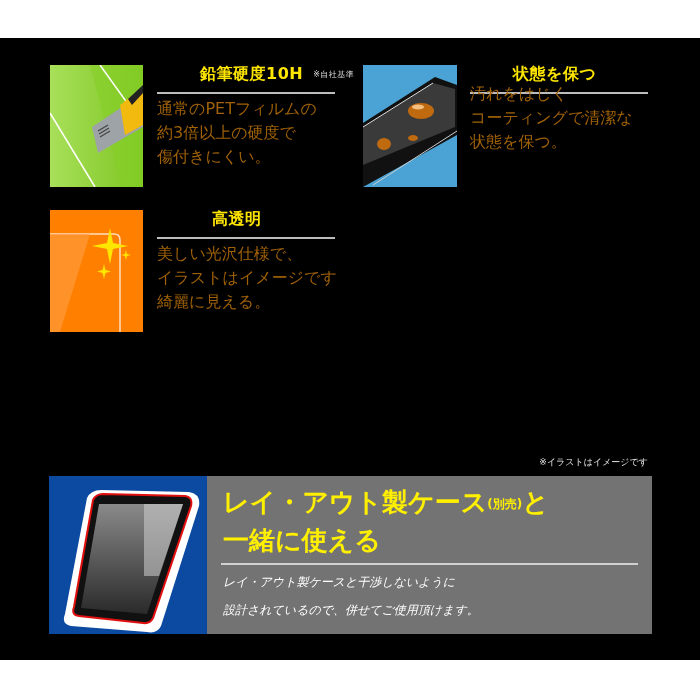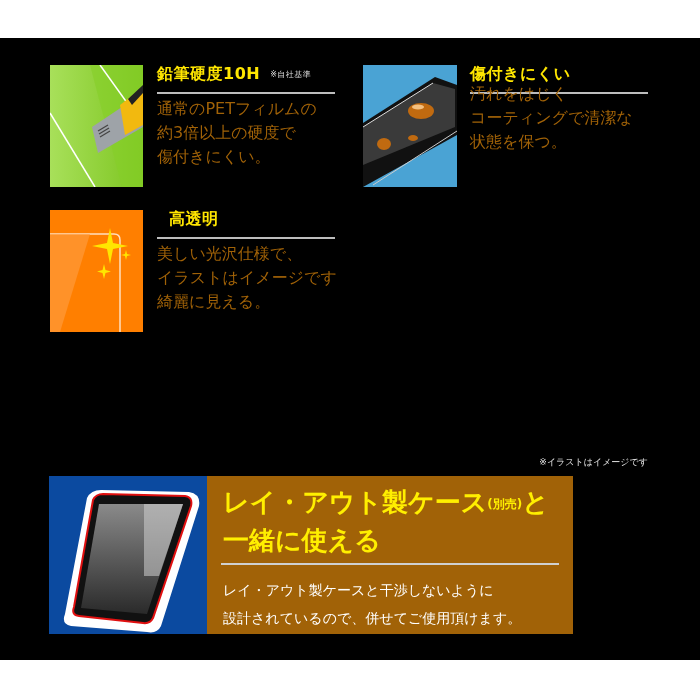--- a/index.html
+++ b/index.html
@@ -1,30 +1,30 @@
 <!DOCTYPE html>
 <html><head>
 <meta charset="utf-8">
 <style>
   html, body { margin:0; padding:0; }
   body { width:700px; height:700px; background:#ffffff; position:relative; overflow:hidden;
          font-family:"DejaVu Sans", "Liberation Sans", sans-serif; }
   .stage { position:absolute; left:0; top:38px; width:700px; height:622px; background:#000; }
   .thumb { position:absolute; width:93px; height:122px; overflow:hidden; }
-  .ftitle { position:absolute; color:#ffe600; font-weight:bold; font-size:16px; white-space:nowrap; letter-spacing:0.5px; }
+  .ftitle { position:absolute; color:#ffe600; font-weight:bold; font-size:16px; white-space:nowrap; letter-spacing:0.5px;margin-left:43px; }
   .ftitle .note { color:#dddddd; font-size:8px; font-weight:normal; margin-left:10px; vertical-align:middle; }
   .frule { position:absolute; height:2px; background:#bdbdbd; }
   .fdesc { position:absolute; color:#a16207; font-size:16px; line-height:24px; white-space:pre; }
   .caption { position:absolute; right:52px; top:456px; color:#e8e8e8; font-size:9px; }
   .banner-left { position:absolute; left:49px; top:476px; width:158px; height:158px; background:#0b4aa0; overflow:hidden; }
-  .banner-right { position:absolute; left:207px; top:476px; width:366px; height:158px; background:#a16207; }
+  .banner-right { position:absolute; left:207px; top:476px; width:445px; height:158px; background:#737373; }
   .btitle { position:absolute; left:16px; top:8px; color:#ffef00; font-weight:bold; font-size:26px; line-height:36px; white-space:pre; }
   .btitle .small { font-size:12px; vertical-align:middle; }
   .brule { position:absolute; left:14px; right:14px; top:87px; height:2px; background:#d0d0d0; }
-  .bdesc { position:absolute; left:16px; top:100px; color:#fff; font-size:14px; line-height:28px; white-space:pre; }
+  .bdesc { position:absolute; left:16px; top:92px; color:#fff; font-size:12px; line-height:28px; white-space:pre;font-style:italic; }
 </style>
 </head>
 <body>
 
 <div class="stage"></div>
 
 <div class="thumb" style="left:50px;top:65px;">
   <svg width="93" height="122" viewBox="0 0 93 122">
     <defs>
         <linearGradient id="g1" x1="0" y1="0" x2="1" y2="0">
@@ -58,21 +58,21 @@
     <polygon points="0,58 72,12 94,20 94,70 0,122" fill="#111"></polygon>
     <polygon points="0,62 70,18 92,24 92,62 0,100" fill="#3a3a3a"></polygon>
     <line x1="10" y1="120" x2="94" y2="66" stroke="#ccc" stroke-width="1"></line>
     <line x1="0" y1="62" x2="70" y2="18" stroke="#ddd" stroke-width="1"></line>
     <ellipse cx="58" cy="46" rx="13" ry="8" fill="#c06a10"></ellipse>
     <ellipse cx="55" cy="42" rx="6" ry="2.5" fill="#f3c080"></ellipse>
     <ellipse cx="21" cy="79" rx="7" ry="6" fill="#c06a10"></ellipse>
     <ellipse cx="50" cy="73" rx="5" ry="3" fill="#c06a10"></ellipse>
   </svg>
 </div>
-<div class="ftitle" style="left:470px;top:64px;">傷付きにくい</div>
+<div class="ftitle" style="left:470px;top:64px;">状態を保つ</div>
 <div class="frule" style="left:470px;top:92px;width:178px;"></div>
 <div class="fdesc" style="left:470px;top:82px;">汚れをはじく
 コーティングで清潔な
 状態を保つ。</div>
 
 <div class="thumb" style="left:50px;top:210px;">
   <svg width="93" height="122" viewBox="0 0 93 122">
     <rect width="93" height="122" fill="#ff7f00"></rect>
     <path d="M0,24 L64,24 Q70,24 70,30 L70,122" fill="none" stroke="#ffe0c0" stroke-width="1.5"></path>
     <polygon points="0,24 40,24 10,122 0,122" fill="#ff9a3a" opacity="0.7"></polygon>

